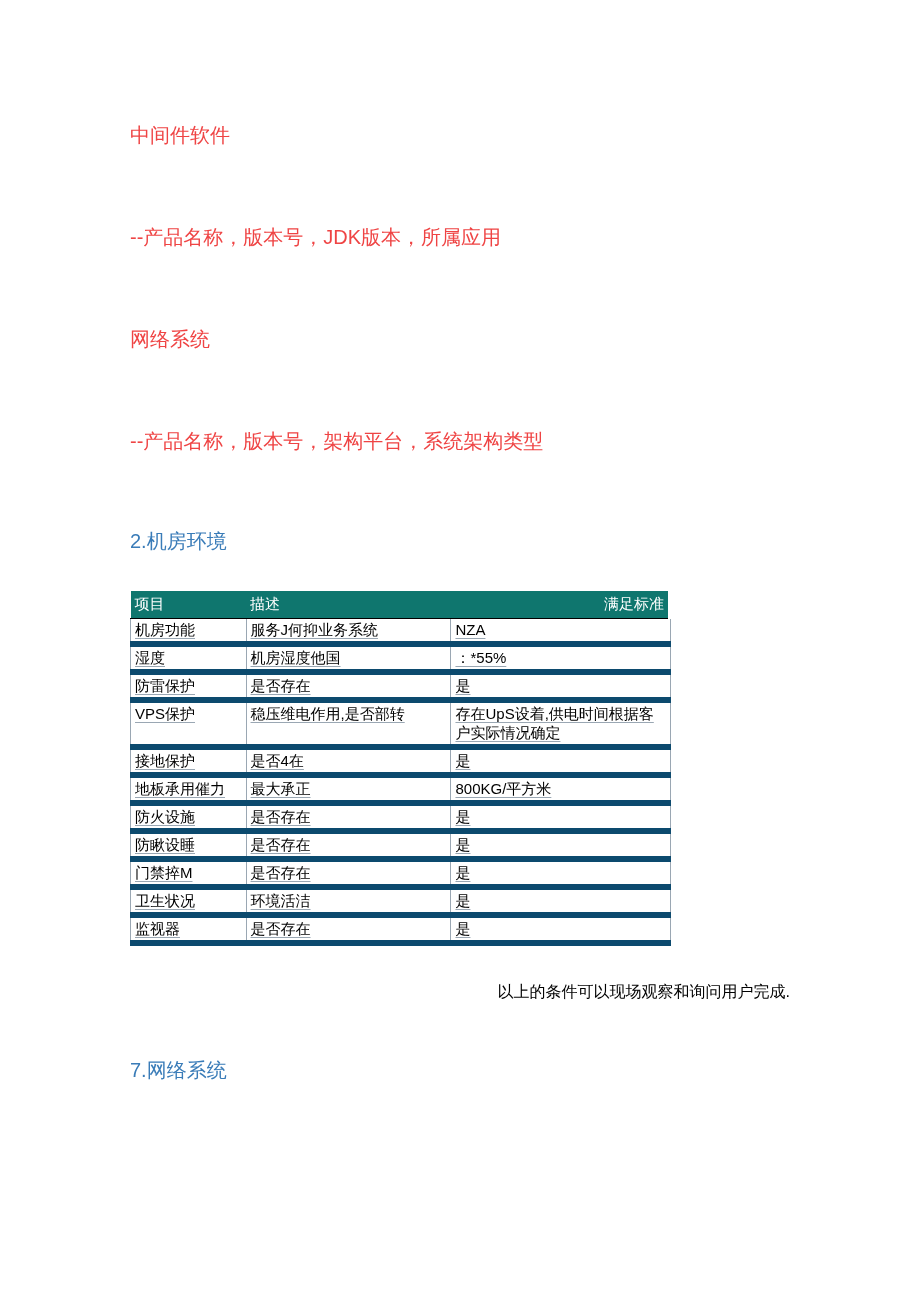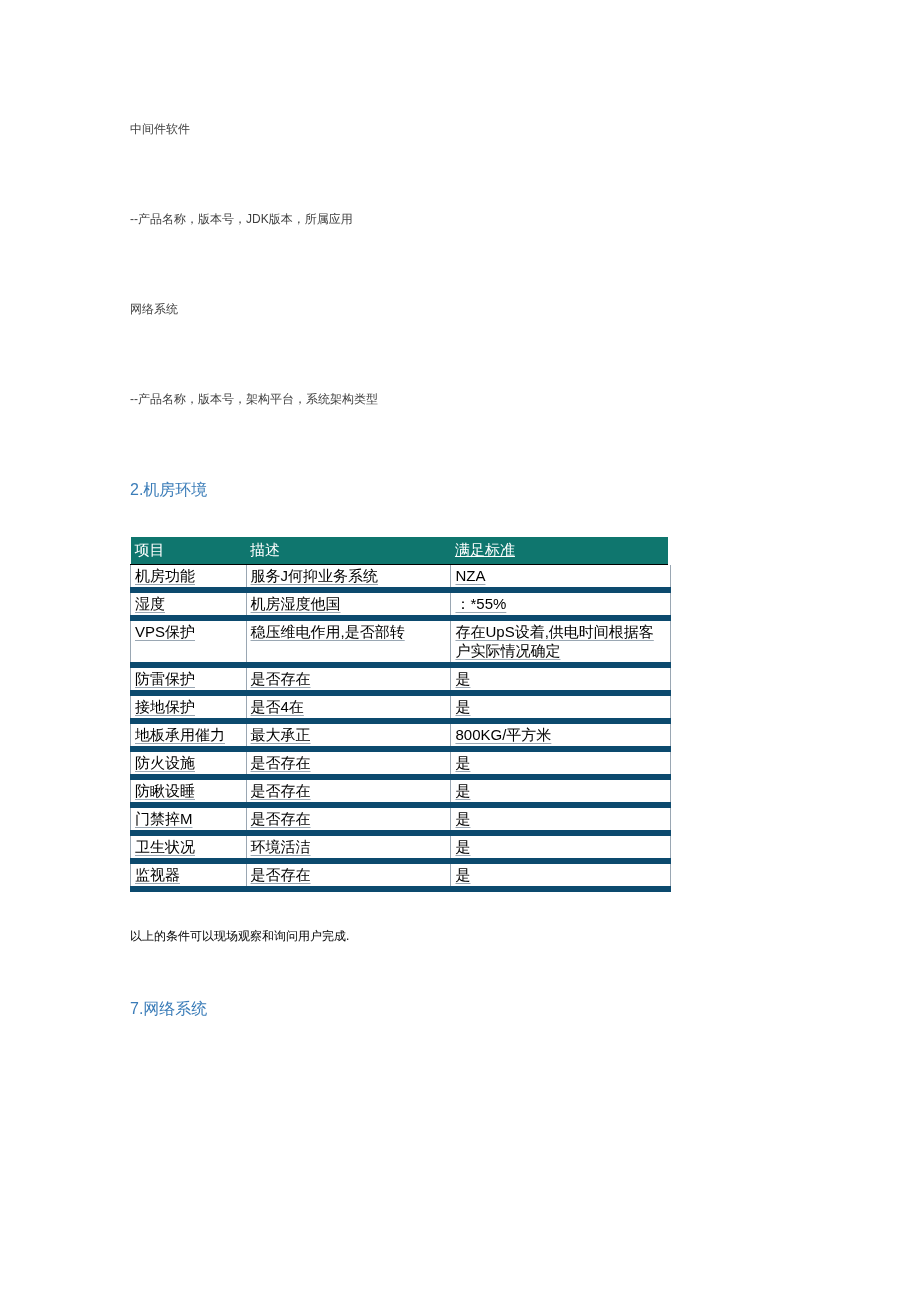--- a/index.html
+++ b/index.html
@@ -6,66 +6,67 @@
       margin: 0;
       padding: 0;
       background: #fff;
       font-family: "Microsoft YaHei", "SimSun", sans-serif;
       width: 920px;
     }
     .page {
       padding: 120px 130px 80px 130px;
     }
     .para {
-      font-size: 12px;
-      color: #404040;
+      font-size: 20px;
+      color: #ef4444;
       margin: 0 0 72px 0;
       line-height: 1.5;
     }
     .section-heading {
-      font-size: 16px;
+      font-size: 20px;
       color: #3a7cb8;
       margin: 0 0 36px 0;
     }
     table.env {
       border-collapse: collapse;
       width: 542px;
       font-size: 15px;
       margin-bottom: 36px;
     }
     table.env th {
       background: #0f766e;
       color: #fff;
       text-align: left;
       font-weight: normal;
       padding: 4px 4px;
       border-bottom: 1px solid #000;
       vertical-align: bottom;
     }
     table.env th:last-child {
       border-right: 4px solid #fff;
-      text-decoration: underline;
+      text-align: right;
     }
     table.env td {
       padding: 2px 4px 1px 4px;
       border-left: 1px solid #9aa7b3;
       border-right: 1px solid #9aa7b3;
       border-bottom: 6px solid #0c4a6e;
       vertical-align: top;
       text-decoration: underline;
       text-decoration-color: #9aa7b3;
       text-underline-offset: 3px;
     }
     table.env col.c1 { width: 116px; }
     table.env col.c2 { width: 206px; }
     table.env col.c3 { width: 220px; }
     .note {
-      font-size: 12px;
+      font-size: 16px;
       color: #000;
       margin: 36px 0 54px 0;
+      text-align: right;
     }
   </style>
 </head>
 <body>
 
 <div class="page">
 
   <p class="para">中间件软件</p>
 
   <p class="para">--产品名称，版本号，JDK版本，所属应用</p>
@@ -94,28 +95,28 @@
         <td>机房功能</td>
         <td>服务J何抑业务系统</td>
         <td>NZA</td>
       </tr>
       <tr>
         <td>湿度</td>
         <td>机房湿度他国</td>
         <td>：*55%</td>
       </tr>
       <tr>
+        <td>防雷保护</td>
+        <td>是否存在</td>
+        <td>是</td>
+      </tr>
+      <tr>
         <td>VPS保护</td>
         <td>稳压维电作用,是否部转</td>
         <td>存在UpS设着,供电时间根据客户实际情况确定</td>
-      </tr>
-      <tr>
-        <td>防雷保护</td>
-        <td>是否存在</td>
-        <td>是</td>
       </tr>
       <tr>
         <td>接地保护</td>
         <td>是否4在</td>
         <td>是</td>
       </tr>
       <tr>
         <td>地板承用催力</td>
         <td>最大承正</td>
         <td>800KG/平方米</td>

